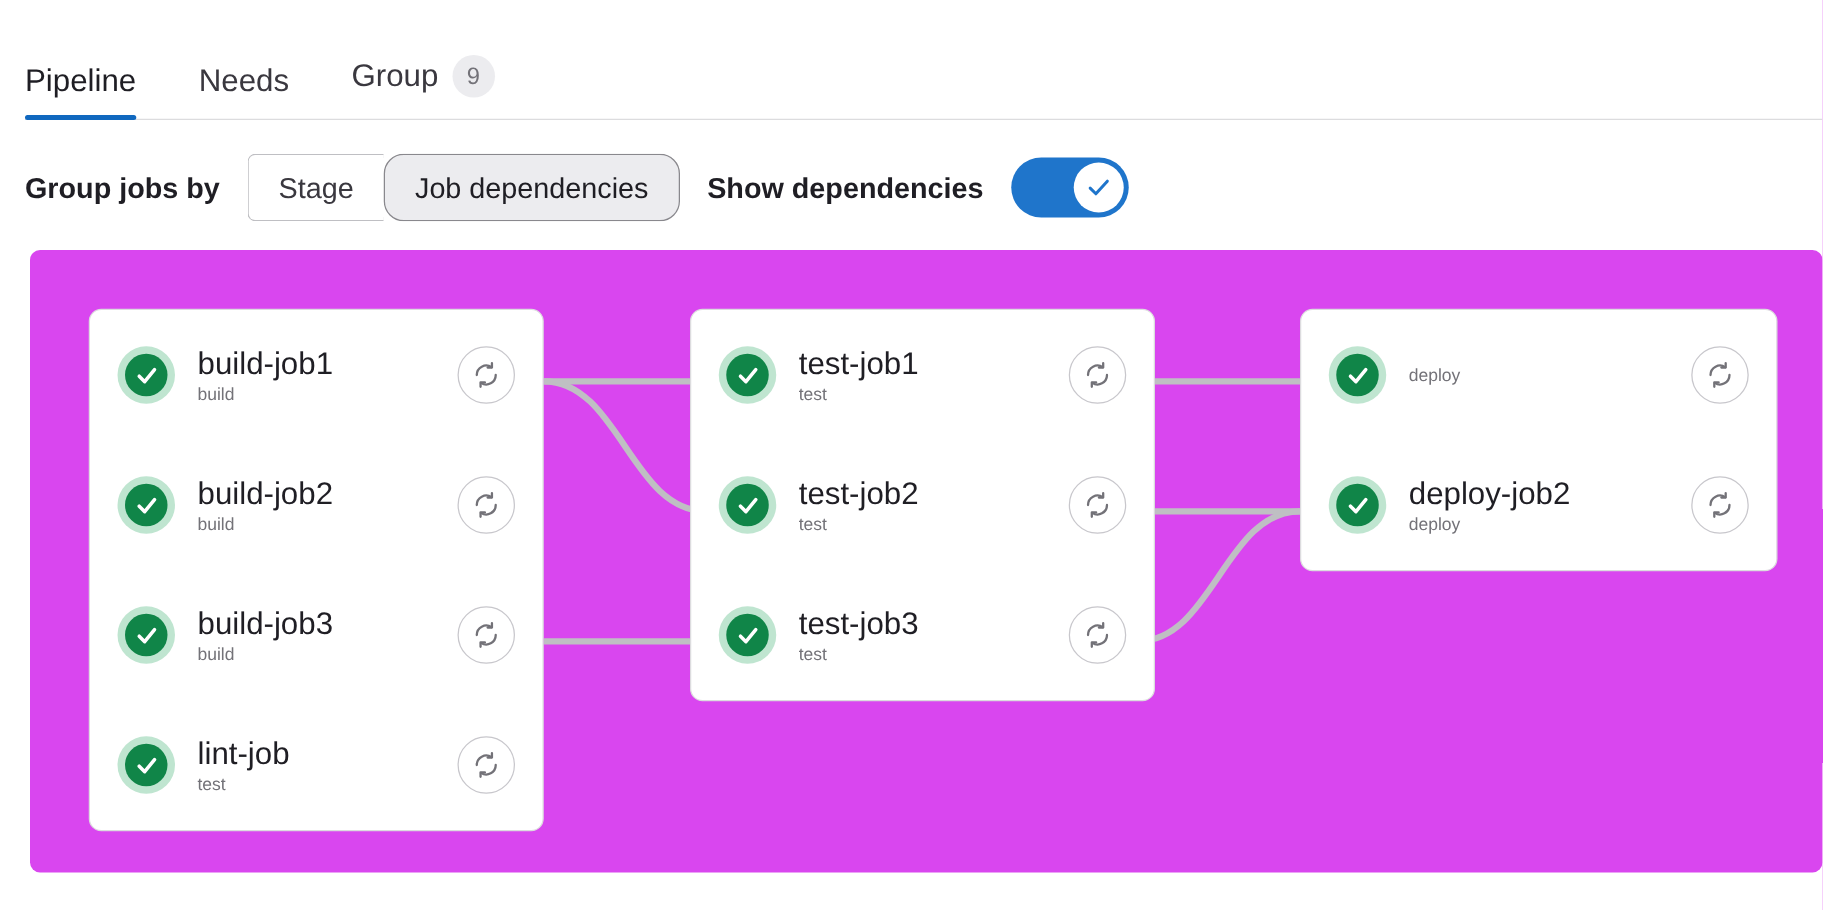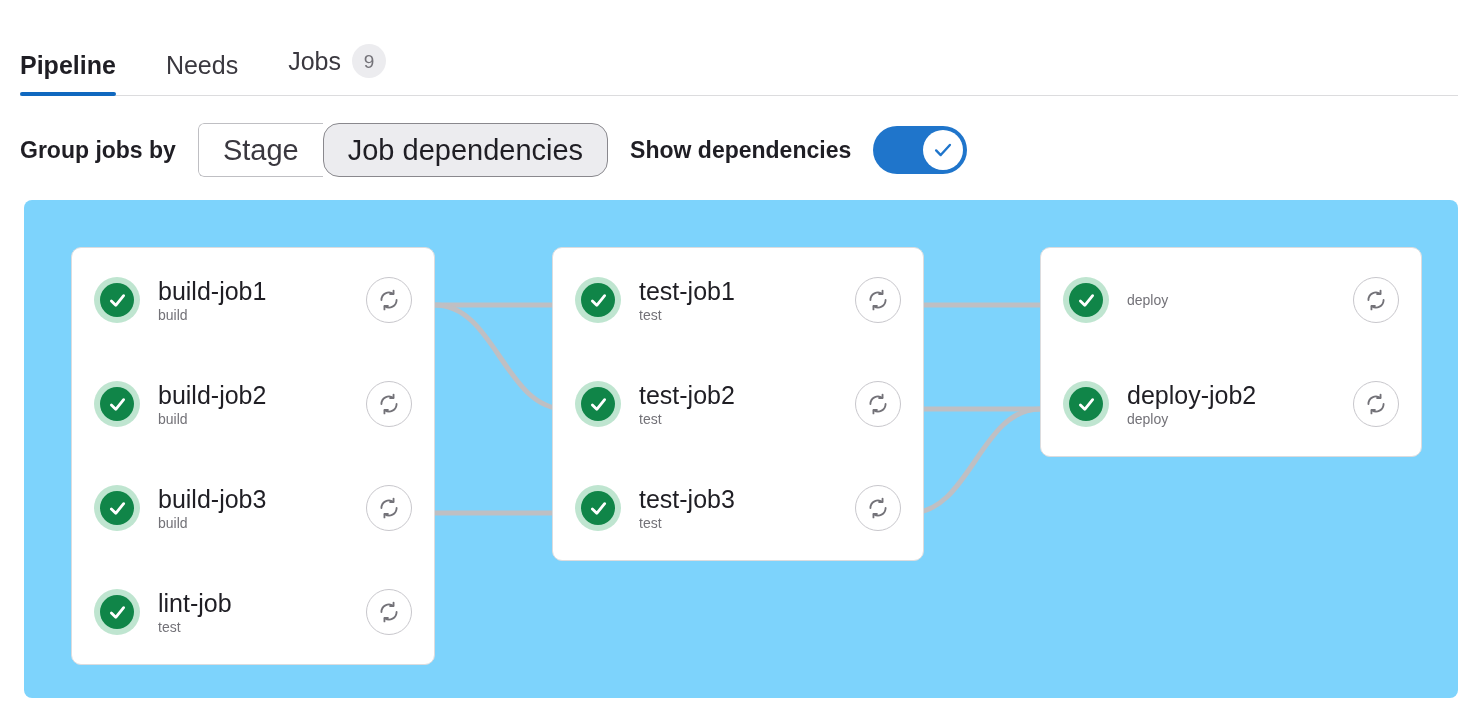--- a/index.html
+++ b/index.html
@@ -45,21 +45,21 @@
     padding: 0 25px 22px 0;
     margin-right: 25px;
     font-size: 25px;
     line-height: 1;
     color: #3a383f;
     cursor: pointer;
     white-space: nowrap;
   }
   .tab:first-child { padding-left: 0; }
   .tab.active {
-    font-weight: 700;
+    font-weight: 400;
     color: #1f1e24;
   }
   .tab.active .tab-rule {
     position: absolute;
     left: 0;
     right: 25px;
     bottom: 4px;
     height: 4px;
     background: #1068bf;
     border-radius: 2px;
@@ -99,21 +99,21 @@
     display: flex;
     border-radius: 6px;
     overflow: hidden;
     height: 54px;
   }
   .seg-btn {
     display: flex;
     align-items: center;
     justify-content: center;
     padding: 0 24px;
-    font-size: 29px;
+    font-size: 23px;
     color: #3a383f;
     background: #ffffff;
     border: 1px solid #bfbfc3;
     cursor: pointer;
     white-space: nowrap;
     box-sizing: border-box;
   }
   .seg-btn:first-child {
     border-radius: 6px 0 0 6px;
     border-right: none;
@@ -148,21 +148,21 @@
     align-items: center;
     justify-content: center;
   }
 
   
   .graph-panel {
     position: relative;
     margin: 0 0 0 24px;
     width: 1434px;
     height: 498px;
-    background: #7dd3fc;
+    background: #d946ef;
     border-radius: 8px;
     overflow: hidden;
   }
   .connectors {
     position: absolute;
     inset: 0;
     width: 100%;
     height: 100%;
     pointer-events: none;
   }
@@ -248,21 +248,21 @@
     <div class="tab active">
       <span>Pipeline</span>
       <span class="tab-rule"></span>
     </div>
 
     <div class="tab">
       <span>Needs</span>
     </div>
 
     <div class="tab">
-      <span>Jobs</span>
+      <span>Group</span>
       <span class="tab-badge">9</span>
     </div>
 
 
   </div>
   <div class="tabbar-underline"></div>
 </div>
 
 <div class="controls">
 

